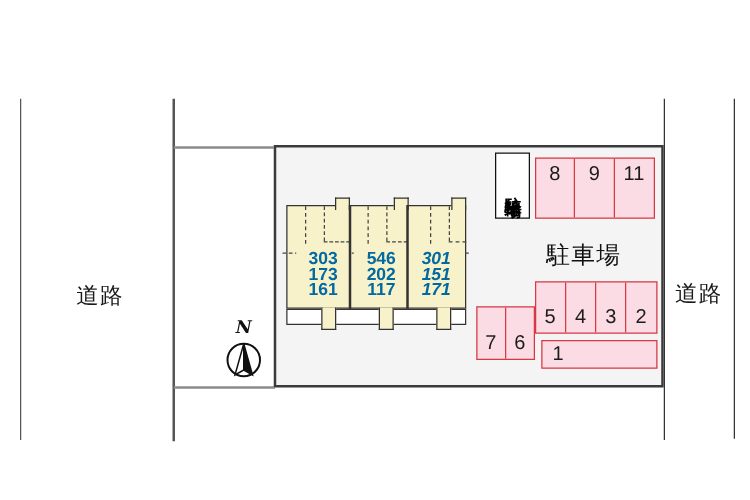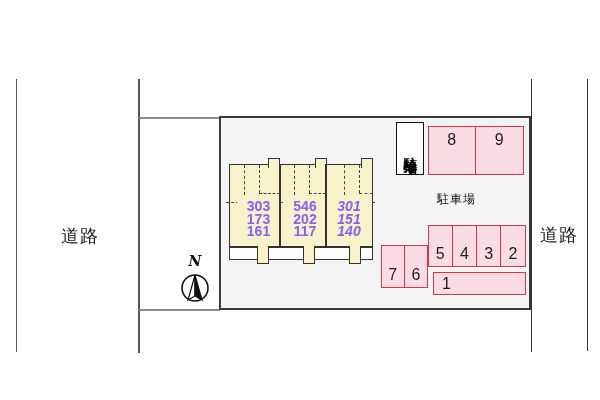--- a/index.html
+++ b/index.html
@@ -15,39 +15,39 @@
   .road-label{position:absolute;font-size:18px;letter-spacing:1px;color:#1a1a1a;}
   
   #site{position:absolute;left:219px;top:116px;width:312px;height:194px;
     box-sizing:border-box;border:2.5px solid #3a3a3a;background:#f4f4f4;}
   
   .bld{background:#f8f2cb;border:1.3px solid #333;box-sizing:border-box;position:absolute;}
   .bdiv{position:absolute;width:1.4px;background:#333;}
   .dashv{position:absolute;width:0;border-left:1.3px dashed #444;}
   .dashh{position:absolute;height:0;border-top:1.3px dashed #444;}
   .unit-label{position:absolute;width:44px;text-align:center;font-size:14px;font-weight:bold;
-    line-height:12.6px;color:#8b5cf6;background:#f8f2cb;z-index:3;}
+    line-height:12.6px;color:#0369a1;background:#f8f2cb;z-index:3;}
   .tab{position:absolute;background:#f8f2cb;border:1.2px solid #333;border-top:none;
     box-sizing:border-box;z-index:3;}
   .strip{position:absolute;background:#ffffff;border:1.2px solid #333;box-sizing:border-box;}
   
   .prow{position:absolute;display:flex;box-sizing:border-box;
     border:1.6px solid #d63844;background:#fbdce4;}
   .pcell{flex:1;display:flex;justify-content:center;box-sizing:border-box;
     font-size:16px;color:#1c1c1c;}
   .pcell + .pcell{border-left:1.6px solid #d63844;}
   .prow.num-top .pcell{align-items:flex-start;padding-top:4px;}
   .prow.num-bottom .pcell{align-items:flex-end;padding-bottom:3px;}
   
   #bike-box{position:absolute;left:396px;top:122px;width:28px;height:53px;
     box-sizing:border-box;border:1.6px solid #111;background:#fff;
     display:flex;justify-content:center;align-items:center;z-index:4;}
   #bike-box span{writing-mode:vertical-rl;font-size:13.5px;font-weight:bold;
     letter-spacing:2px;color:#000;}
-  #parking-label{position:absolute;left:437px;top:191px;font-size:12px;
+  #parking-label{position:absolute;left:437px;top:191px;font-size:19px;
     letter-spacing:1px;color:#111;}
 </style>
 </head>
 <body>
 
 <div id="stage">
 
   <div class="vline" style="left:15.5px;top:79px;height:273px;"></div>
   <div class="vline" style="left:138px;top:79px;height:274px;"></div>
   <div class="vline dark" style="left:530.5px;top:79px;height:273px;"></div>
@@ -91,35 +91,38 @@
     <div>161</div>
   </div>
   <div class="unit-label" style="left:283px;top:200px;">
     <div>546</div>
     <div>202</div>
     <div>117</div>
   </div>
   <div class="unit-label" style="left:327px;top:200px;font-style:italic;">
     <div>301</div>
     <div>151</div>
-    <div>140</div>
+    <div>171</div>
   </div>
 
   <div id="bike-box">
     <span>駐輪場</span>
   </div>
 
   <div id="parking-label">駐車場</div>
 
   <div class="prow num-top" style="left:427.5px;top:126px;width:96px;height:48.5px;">
     <div class="pcell">
         <span>8</span>
       </div>
     <div class="pcell">
         <span>9</span>
+      </div>
+    <div class="pcell">
+        <span>11</span>
       </div>
   </div>
 
   <div class="prow num-bottom" style="left:427.5px;top:225px;width:98px;height:42px;">
     <div class="pcell">
         <span>5</span>
       </div>
     <div class="pcell">
         <span>4</span>
       </div>

